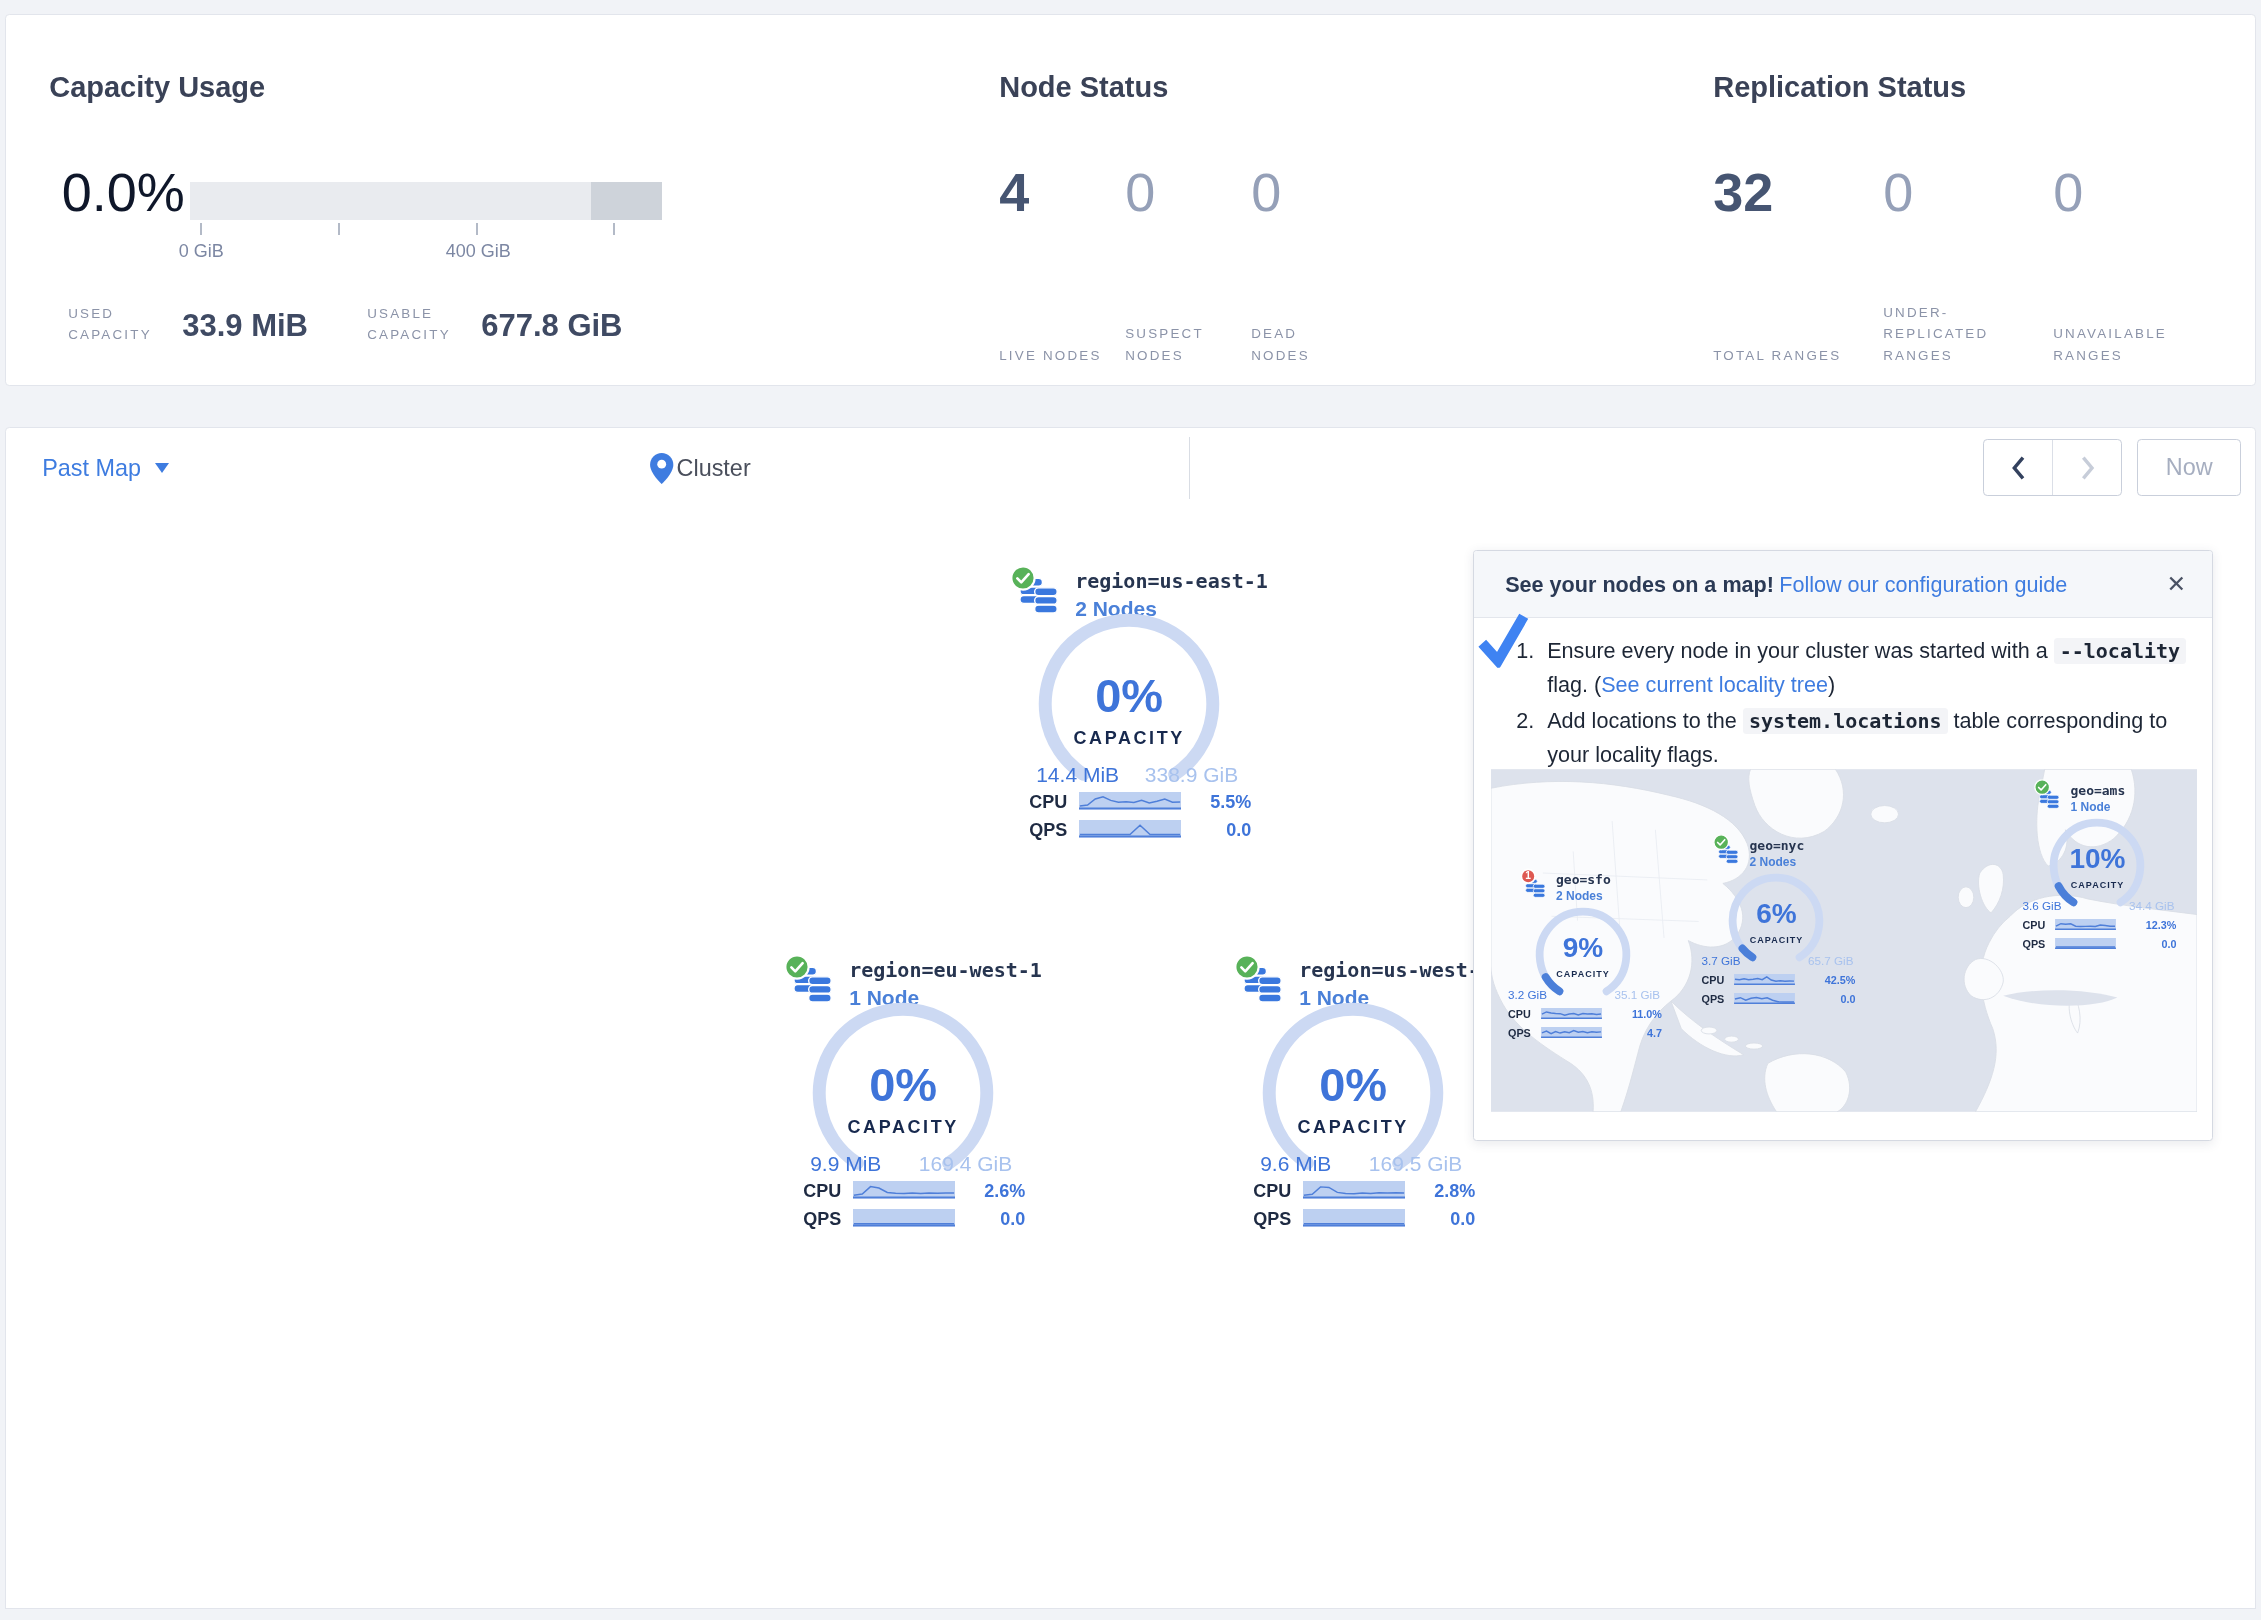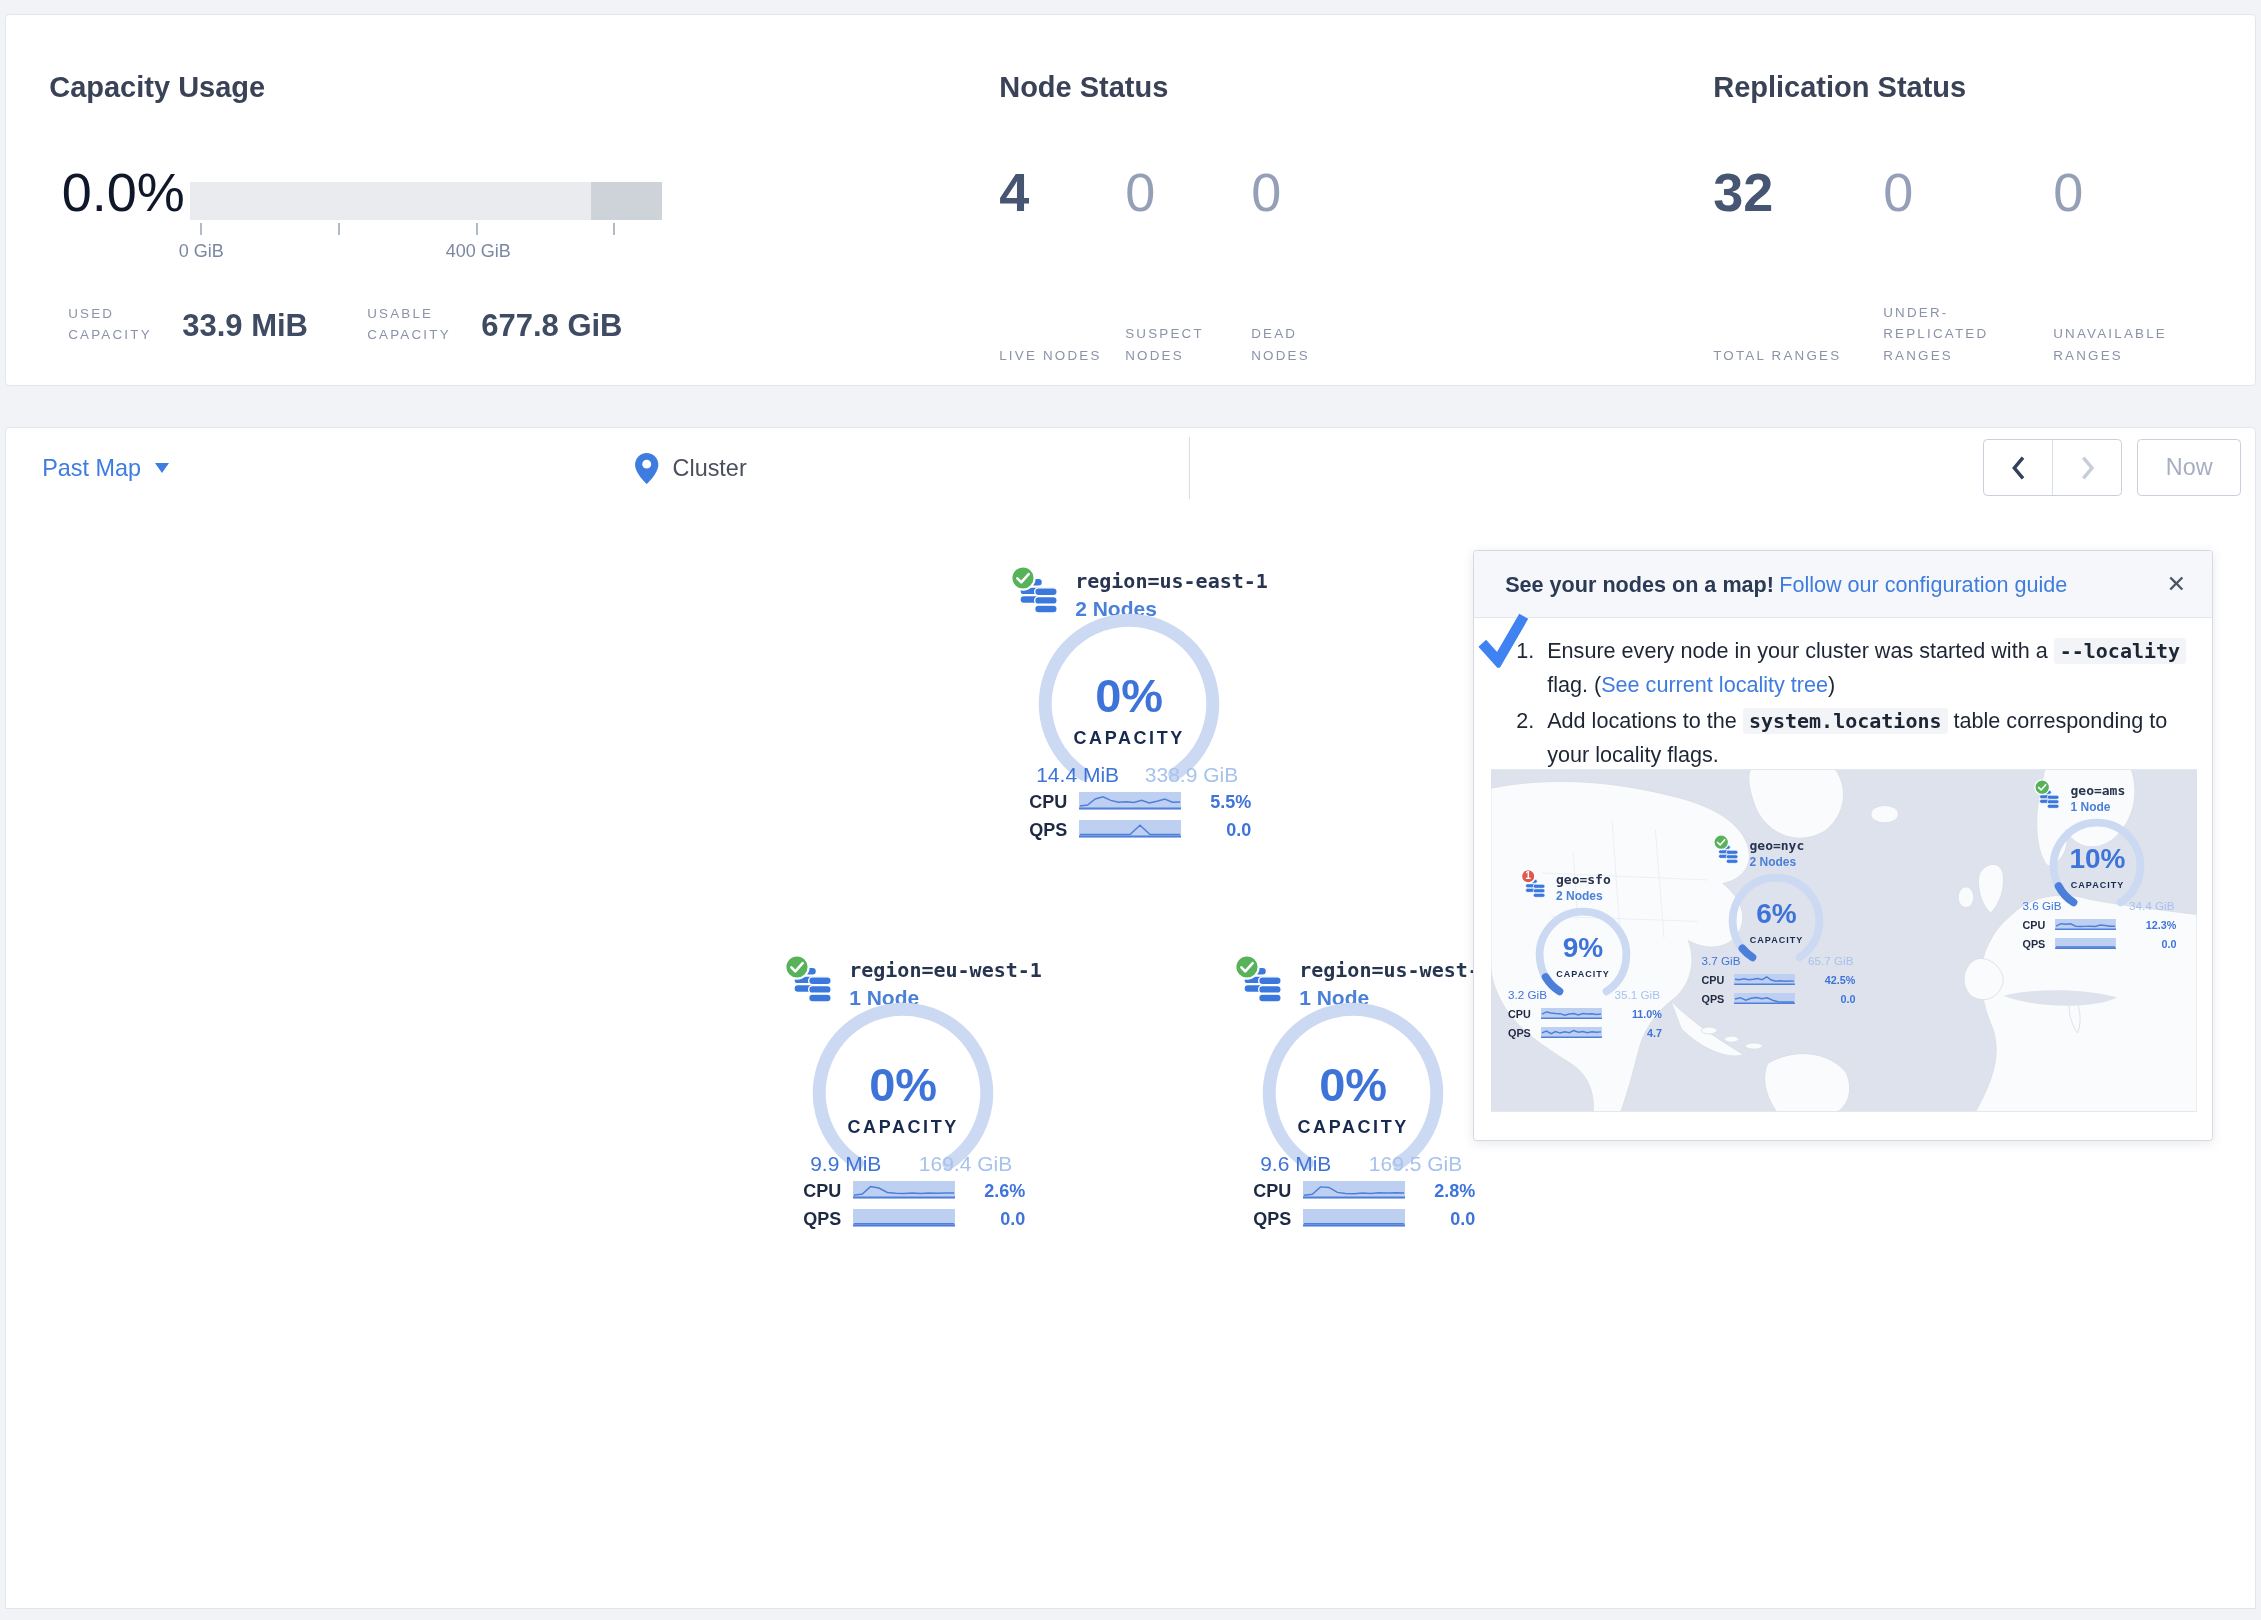--- a/index.html
+++ b/index.html
@@ -22,21 +22,21 @@
   .stat-cols{position:absolute;top:90px;display:flex;}
   .stat-col{display:flex;flex-direction:column;}
   .stat-col .num{font-size:54px;font-weight:700;color:#465572;height:118px;}
   .stat-col .num.muted{color:#95a0b8;font-weight:400;}
   .stat-col .lbl{display:flex;align-items:flex-end;height:87px;font-size:13.4px;letter-spacing:2.2px;color:#8b93a8;line-height:1.6;overflow-wrap:break-word;}
   
   .tb-item{position:absolute;top:0;height:80px;display:flex;align-items:center;}
   #view-dropdown{left:36px;gap:14px;cursor:pointer;}
   #view-dropdown .vlabel{font-size:23.4px;color:#3e7ce0;}
   .tri-down{width:0;height:0;border-left:7.8px solid transparent;border-right:7.8px solid transparent;border-top:10.4px solid #3e7ce0;}
-  #breadcrumb{left:629px;gap:14px;}
+  #breadcrumb{left:644px;gap:3px;}
   #breadcrumb .blabel{font-size:23.4px;color:#4a4f5c;}
   .tb-divider{position:absolute;left:1183px;top:8.7px;height:62px;width:0.9px;background:#d9dde4;}
   .time-select{position:absolute;left:1217px;top:11.3px;width:734px;height:55px;border:0.9px solid #c9cfdb;border-radius:4.3px;display:flex;align-items:center;cursor:pointer;background:#fff;}
   .time-badge{margin-left:12px;background:#e4e8ef;border-radius:6px;padding:6px 10.4px;font-size:20px;font-weight:700;color:#3c4257;}
   .time-label{margin-left:22.5px;font-size:23.4px;font-weight:700;color:#2f3646;}
   .time-chevron{margin-left:auto;margin-right:22.5px;}
   .arrow-group{position:absolute;left:1977px;top:11.3px;width:137px;height:55px;border:0.9px solid #c9cfdb;border-radius:4.3px;display:flex;background:#fff;}
   .arrow-btn{flex:1;display:flex;align-items:center;justify-content:center;cursor:pointer;}
   .arrow-btn+.arrow-btn{border-left:0.9px solid #dbdfe7;}
   .now-btn{position:absolute;left:2131px;top:11.3px;width:102px;height:55px;border:0.9px solid #c9cfdb;border-radius:4.3px;display:flex;align-items:center;justify-content:center;font-size:23.4px;color:#a6aec0;background:#fff;cursor:pointer;}

